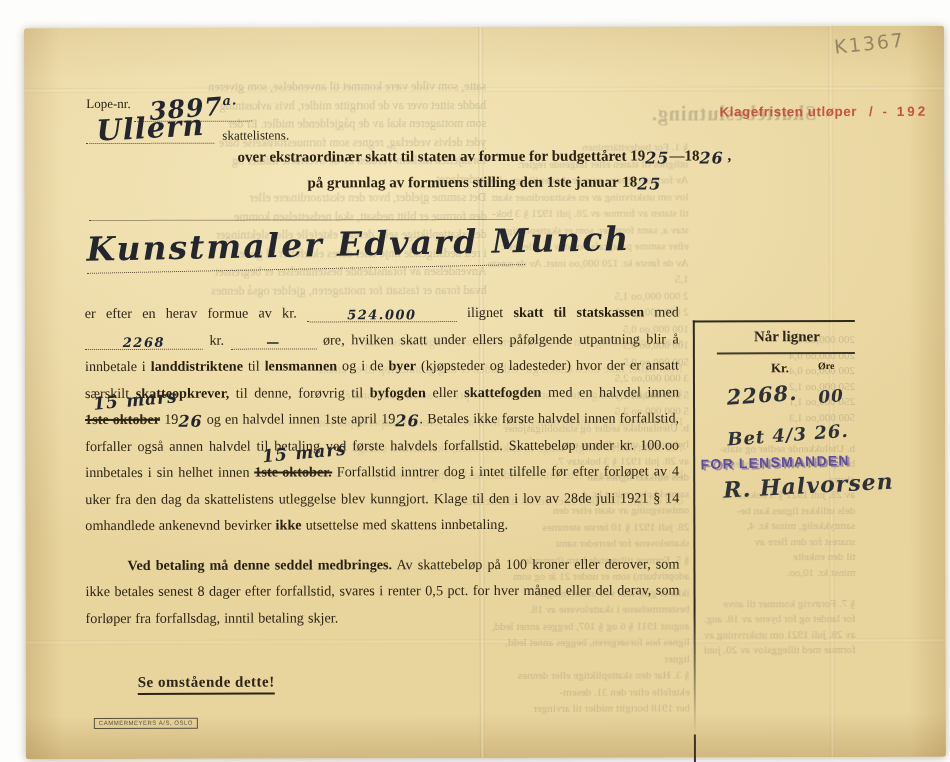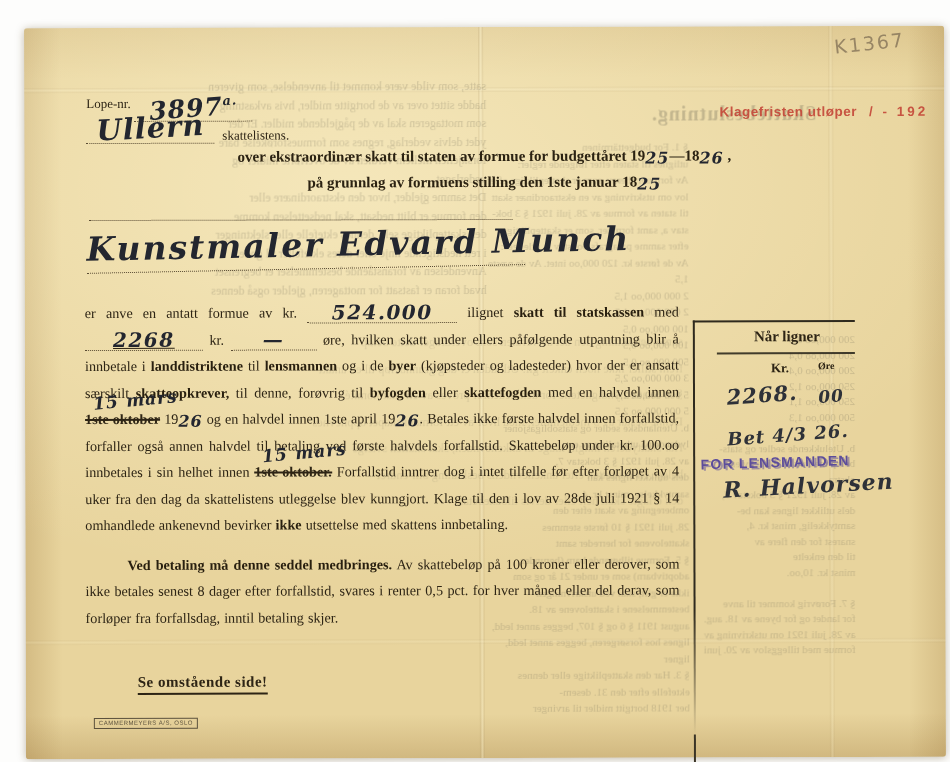--- a/index.html
+++ b/index.html
@@ -59,23 +59,23 @@
 
   .dotted-empty{position:absolute;left:64px;top:192px;width:424px;border-bottom:1.5px dotted #5a4c34;}
   .name-block{position:absolute;left:62px;top:198px;width:438px;padding-bottom:4px;
     border-bottom:1.5px dotted #5a4c34;transform:rotate(-1deg);}
   .hw-name{font-size:33px;letter-spacing:2px;font-weight:bold;white-space:nowrap;}
 
   .main{position:absolute;left:60px;top:272px;width:594px;font-size:14.2px;line-height:26.5px;
     text-align:justify;color:#2e2515;word-spacing:.5px;}
   .main b{color:#281f0f;}
   .main .fill.w140{min-width:150px;}
-  .main .fill.w120{min-width:118px;text-decoration:underline;}
+  .main .fill.w120{min-width:118px;}
   .main .fill.w80{min-width:86px;}
-  .main .fill .hw{font-size:20px;font-weight:bold;letter-spacing:1.5px;text-align:right;}
+  .main .fill .hw{font-size:13px;font-weight:bold;letter-spacing:1.5px;text-align:right;}
   .strike-wrap{position:relative;display:inline-block;white-space:nowrap;}
   .strike{background-image:linear-gradient(#2d2415,#2d2415);background-size:100% 2px;
     background-position:0 58%;background-repeat:no-repeat;font-weight:bold;}
   .hw-above{position:absolute;left:8px;top:-19px;font-size:17px;font-weight:bold;white-space:nowrap;
     transform:rotate(-5deg);}
   .p2{margin-top:13px;text-indent:42px;}
 
   .see-other{position:absolute;left:112px;top:646px;font-weight:bold;font-size:15px;letter-spacing:.5px;
     border-bottom:2px solid #2d2415;padding-bottom:2px;}
 
@@ -218,27 +218,27 @@
       <span>på grunnlag av formuens stilling den 1ste januar 18</span><span class="hw hw-year">25</span>
     </div>
 
     <div class="dotted-empty"></div>
 
     <div class="name-block">
       <span class="hw hw-name">Kunstmaler Edvard Munch</span>
     </div>
 
     <div class="main">
-      <p style="margin:0;"><span>er anve en antatt formue av kr.</span>
+      <p style="margin:0;"><span>er efter en herav formue av kr.</span>
         <span class="fill w140"><span class="hw">524.000</span></span><span> ilignet </span><b>skatt til statskassen</b><span> med </span><span class="fill w120"><span class="hw">2268</span></span><span> kr. </span><span class="fill w80"><span class="hw">—</span></span><span> øre, hvilken skatt under ellers påfølgende utpantning blir å innbetale i </span><b>landdistriktene</b><span> til </span><b>lensmannen</b><span> og i de </span><b>byer</b><span> (kjøpsteder og ladesteder) hvor der er ansatt særskilt </span><b>skatteopkrever,</b><span> til denne, forøvrig til </span><b>byfogden</b><span> eller </span><b>skattefogden</b><span> med en halvdel innen </span><span class="strike-wrap"><span class="hw hw-above">15 mars</span><span class="strike">1ste oktober</span></span><span> 19</span><span class="hw hw-year">26</span><span> og en halvdel innen 1ste april 19</span><span class="hw hw-year">26</span><span>. Betales ikke første halvdel innen forfallstid, forfaller også annen halvdel til betaling ved første halvdels forfallstid.  Skattebeløp under kr. 100.oo innbetales i sin helhet innen </span><span class="strike-wrap"><span class="hw hw-above">15 mars</span><span class="strike">1ste oktober.</span></span><span>  Forfallstid inntrer dog i intet tilfelle før efter forløpet av 4 uker fra den dag da skattelistens utleggelse blev kunngjort.  Klage til den i lov av 28de juli 1921 § 14 omhandlede ankenevnd bevirker </span><b>ikke</b><span> utsettelse med skattens innbetaling.</span>
       </p>
       <p class="p2" style="margin-bottom:0;"><b>Ved betaling må denne seddel medbringes.</b><span>  Av skattebeløp på 100 kroner eller derover, som ikke betales senest 8 dager efter forfallstid, svares i renter 0,5 pct. for hver måned eller del derav, som forløper fra forfallsdag, inntil betaling skjer.</span></p>
     </div>
 
-    <div class="see-other">Se omstående side!</div>
+    <div class="see-other">Se omstående dette!</div>
 
     <div class="printer-mark">CAMMERMEYERS A/S, OSLO</div>
 
     <div class="paybox">
       <div class="pb-line pb-top"></div>
       <div class="pb-left"></div>
       <div class="pb-v pb-v1"></div>
 
       <div class="pb-line pb-hline"></div>
       <div class="pb-title">Når ligner</div>

